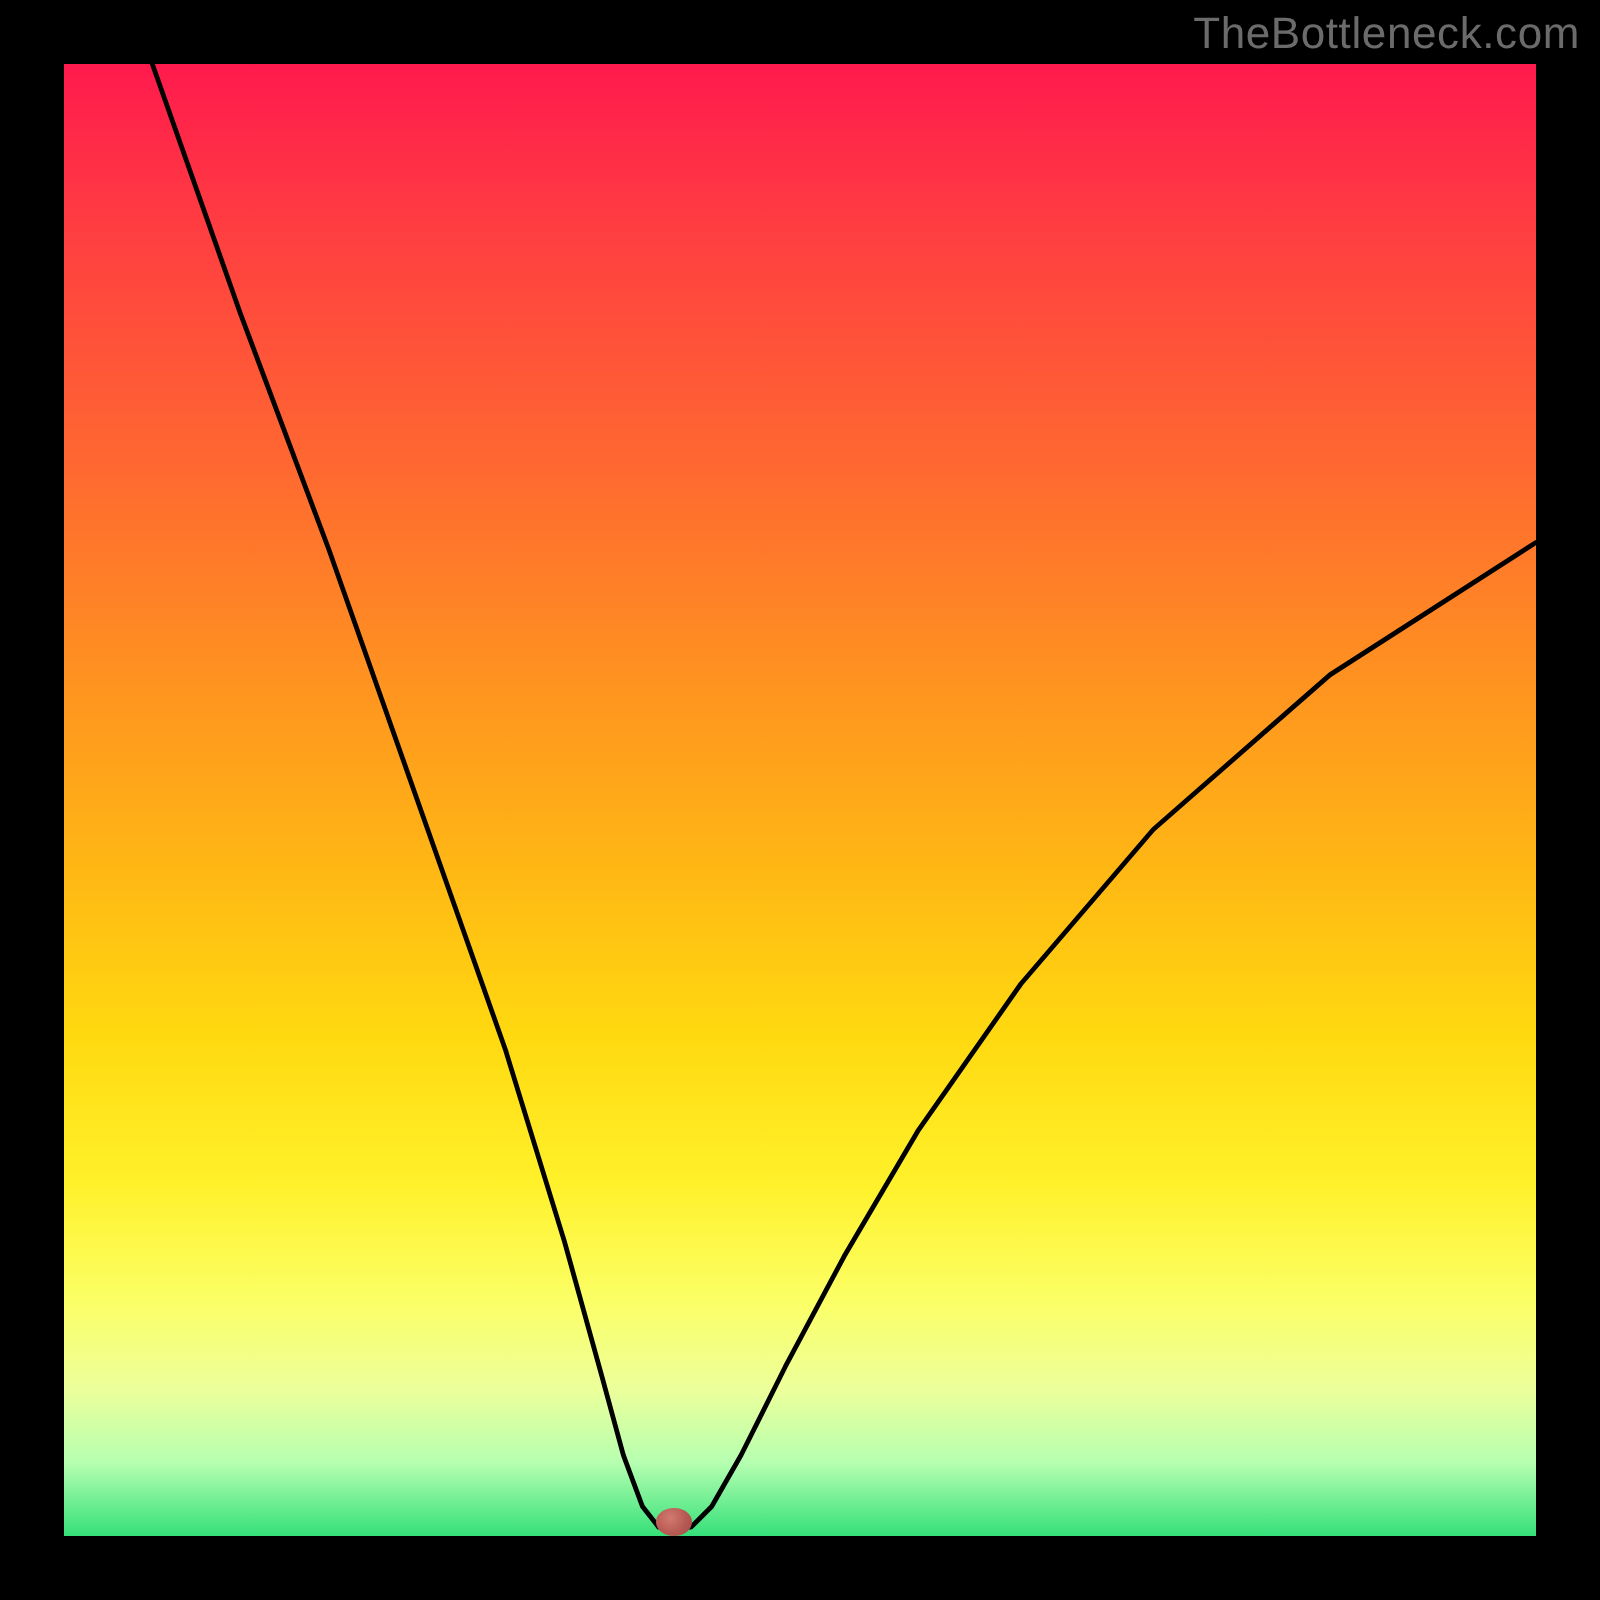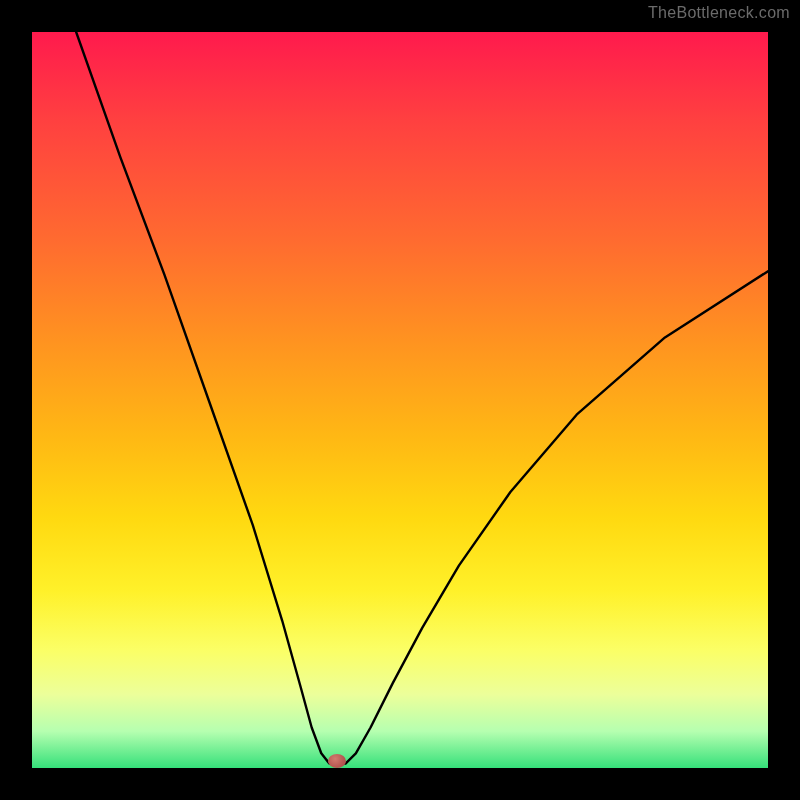--- a/index.html
+++ b/index.html
@@ -56,21 +56,21 @@
     height: 14px;
     border-radius: 50% / 50%;
     background: radial-gradient(circle at 40% 35%, #d27a6f 0%, #b85a54 55%, #a44946 100%);
     transform: translate(-50%, -50%);
   }
   .watermark {
     position: absolute;
     top: 4px;
     right: 10px;
     font-family: Arial, Helvetica, sans-serif;
-    font-size: 16px;
+    font-size: 22px;
     color: #6b6b6b;
     letter-spacing: 0.3px;
     user-select: none;
   }
 </style>
 </head>
 <body>
 
 <div class="frame">
 

